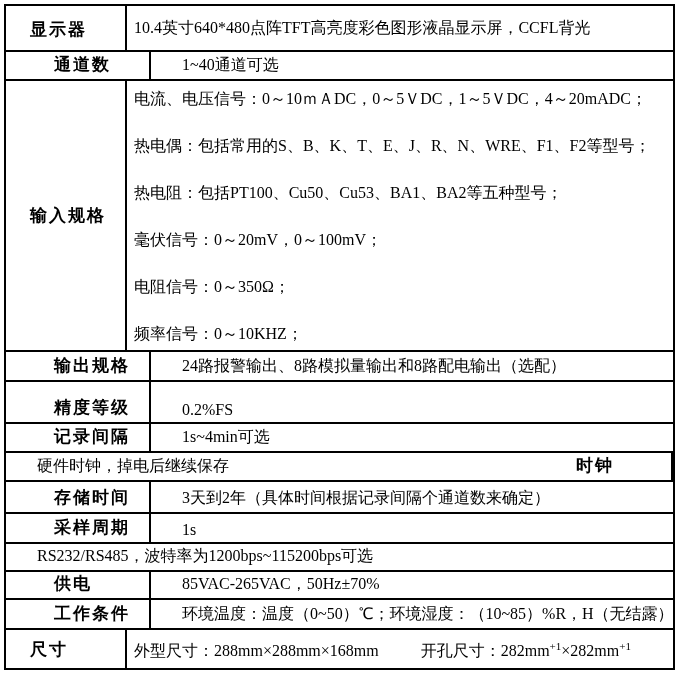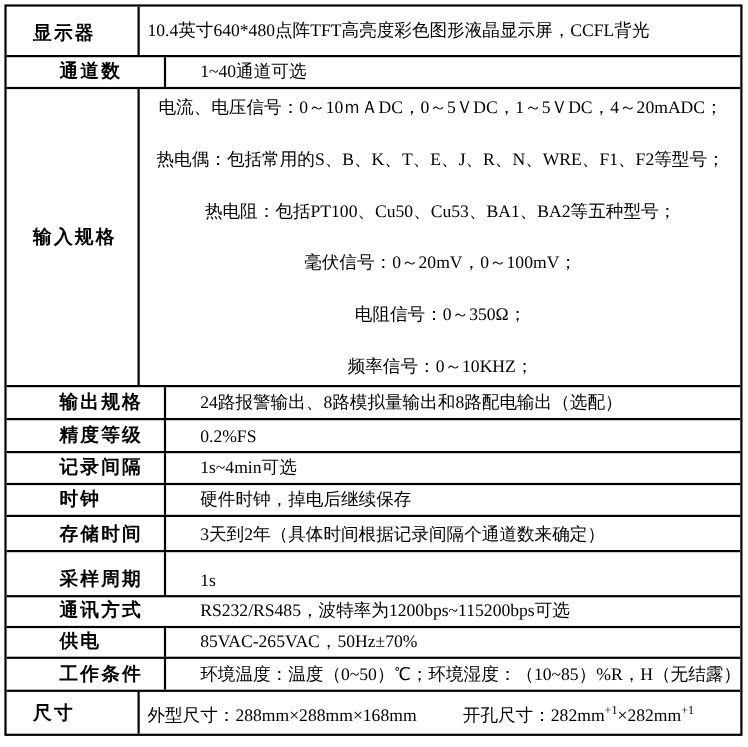--- a/index.html
+++ b/index.html
@@ -54,21 +54,20 @@
   .short .cell { align-items: flex-end; padding-bottom: 3px; margin-left: 24px; }
   
   .row-top .cell { align-items: flex-start; padding-top: 12px; }
   
   .multiline {
     display: block;
     white-space: normal;
     padding-top: 8px;
     padding-right: 6px;
     line-height: 20px;
-    text-align: center;
   }
   .multiline p { margin: 0 0 27px 0; }
   .multiline p:last-child { margin-bottom: 0; }
   .input-label { align-items: center; }
   
   .dims-label { align-items: flex-start; padding-top: 8px; }
   .dims-value {
     align-items: flex-end;
     padding-bottom: 6px;
     gap: 42px;
@@ -105,47 +104,46 @@
       <p>电阻信号：0～350Ω；</p>
       <p>频率信号：0～10KHZ；</p>
     </div>
   </div>
 
   <div class="row short" style="height:30px">
     <div class="cell label">输出规格</div>
     <div class="cell value">24路报警输出、8路模拟量输出和8路配电输出（选配）</div>
   </div>
 
-  <div class="row short" style="height:30px">
+  <div class="row short" style="height:42px">
     <div class="cell label">精度等级</div>
     <div class="cell value">0.2%FS</div>
   </div>
 
   <div class="row short" style="height:29px">
     <div class="cell label">记录间隔</div>
     <div class="cell value">1s~4min可选</div>
   </div>
 
   <div class="row short" style="height:29px">
+    <div class="cell value">硬件时钟，掉电后继续保存</div>
     <div class="cell label">时钟</div>
-    <div class="cell value">硬件时钟，掉电后继续保存</div>
   </div>
 
   <div class="row short" style="height:32px">
     <div class="cell label">存储时间</div>
     <div class="cell value">3天到2年（具体时间根据记录间隔个通道数来确定）</div>
   </div>
 
-  <div class="row short" style="height:41px">
+  <div class="row short" style="height:30px">
     <div class="cell label">采样周期</div>
     <div class="cell value">1s</div>
   </div>
 
   <div class="row short no-divider" style="height:28px">
-    <div class="cell label">通讯方式</div>
     <div class="cell value">RS232/RS485，波特率为1200bps~115200bps可选</div>
   </div>
 
   <div class="row short" style="height:28px">
     <div class="cell label">供电</div>
     <div class="cell value">85VAC-265VAC，50Hz±70%</div>
   </div>
 
   <div class="row short" style="height:30px">
     <div class="cell label">工作条件</div>

